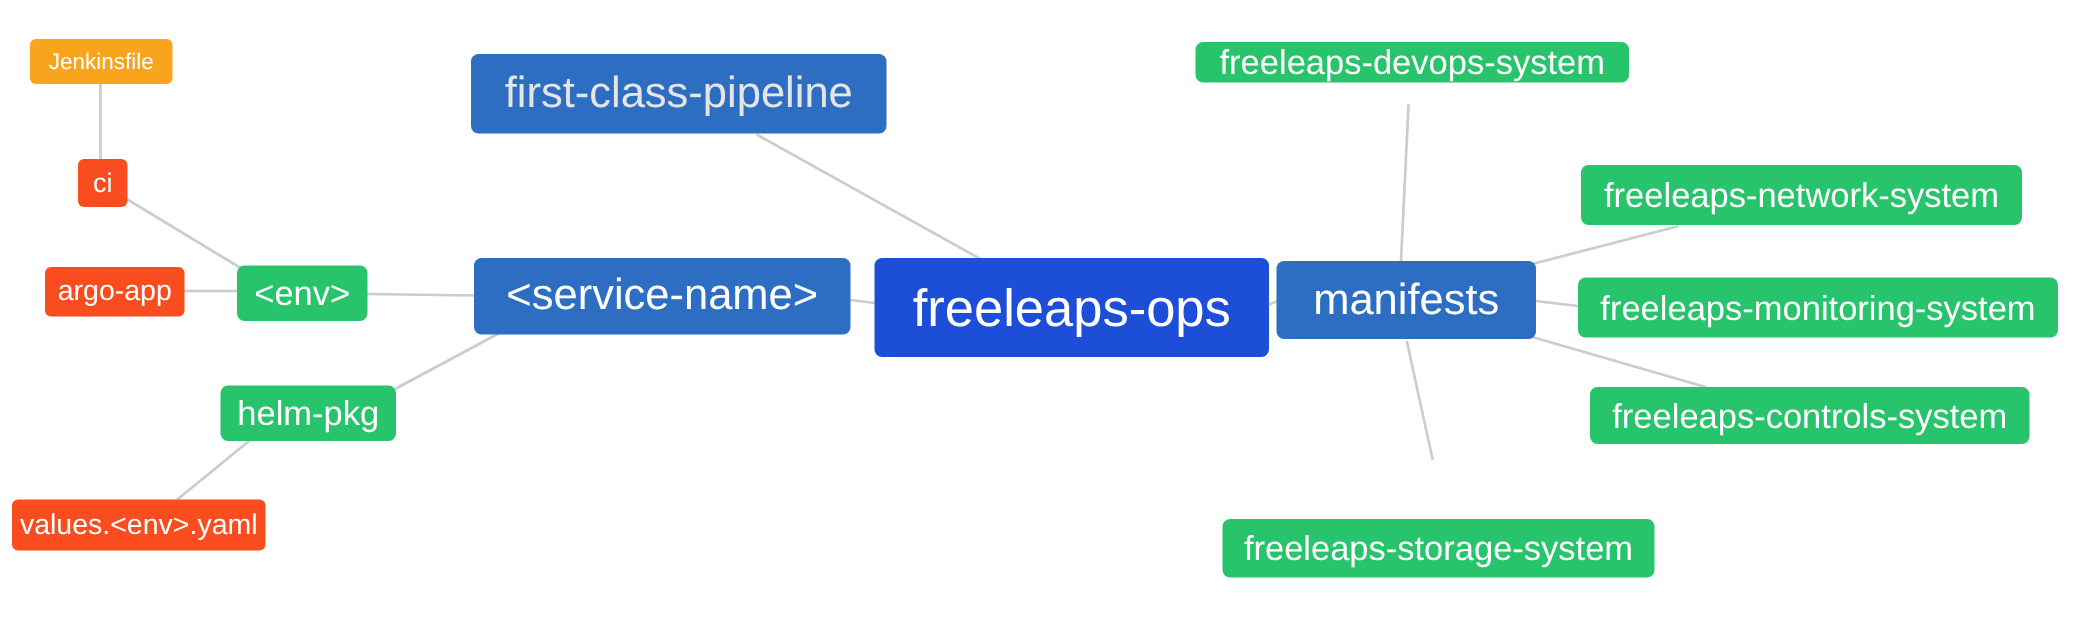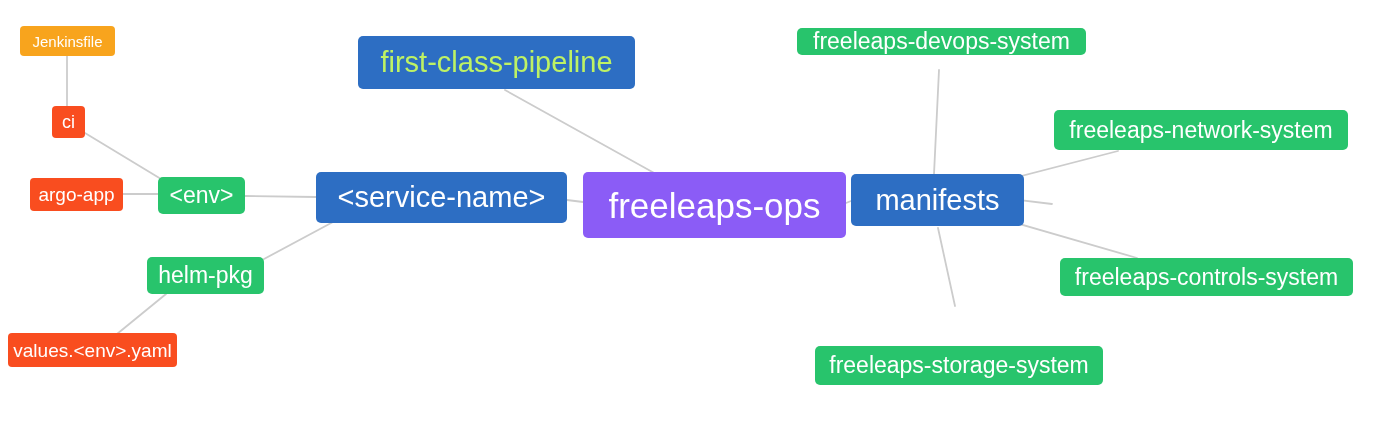--- a/index.html
+++ b/index.html
@@ -69,22 +69,23 @@
     <line x1="1009" y1="221" x2="1137" y2="258"></line>
     <line x1="938" y1="228" x2="955" y2="306"></line>
   </svg>
 
   <div class="node n-jenkinsfile" style="background: rgb(248, 164, 29); color: rgb(255, 255, 255);">Jenkinsfile</div>
   <div class="node n-ci" style="background: rgb(249, 77, 31); color: rgb(255, 255, 255);">ci</div>
   <div class="node n-argo-app" style="background: rgb(249, 77, 31); color: rgb(255, 255, 255);">argo-app</div>
   <div class="node n-env" style="background: rgb(40, 196, 108); color: rgb(255, 255, 255);">&lt;env&gt;</div>
   <div class="node n-helm-pkg" style="background: rgb(40, 196, 108); color: rgb(255, 255, 255);">helm-pkg</div>
   <div class="node n-values" style="background: rgb(249, 77, 31); color: rgb(255, 255, 255);">values.&lt;env&gt;.yaml</div>
-  <div class="node n-first-class" style="background: rgb(45, 110, 195); color: #bef264; margin-left: 44px;">first-class-pipeline</div>
+  <div class="node n-first-class" style="background: rgb(45, 110, 195); color: #e5e5e5;">first-class-pipeline</div>
   <div class="node n-service-name" style="background: rgb(45, 110, 195); color: rgb(255, 255, 255);">&lt;service-name&gt;</div>
-  <div class="node n-freeleaps-ops" style="background: #8b5cf6; color: rgb(255, 255, 255);">freeleaps-ops</div>
+  <div class="node n-freeleaps-ops" style="background: #1d4ed8; color: rgb(255, 255, 255);">freeleaps-ops</div>
   <div class="node n-manifests" style="background: rgb(45, 110, 195); color: rgb(255, 255, 255);">manifests</div>
   <div class="node n-devops" style="background: rgb(40, 196, 108); color: rgb(255, 255, 255);">freeleaps-devops-system</div>
   <div class="node n-network" style="background: rgb(40, 196, 108); color: rgb(255, 255, 255);">freeleaps-network-system</div>
+  <div class="node n-monitoring" style="background: rgb(40, 196, 108); color: rgb(255, 255, 255);">freeleaps-monitoring-system</div>
   <div class="node n-controls" style="background: rgb(40, 196, 108); color: rgb(255, 255, 255); text-align: right;">freeleaps-controls-system</div>
   <div class="node n-storage" style="background: rgb(40, 196, 108); color: rgb(255, 255, 255);">freeleaps-storage-system</div>
 
 </div>
 
 </body></html>

